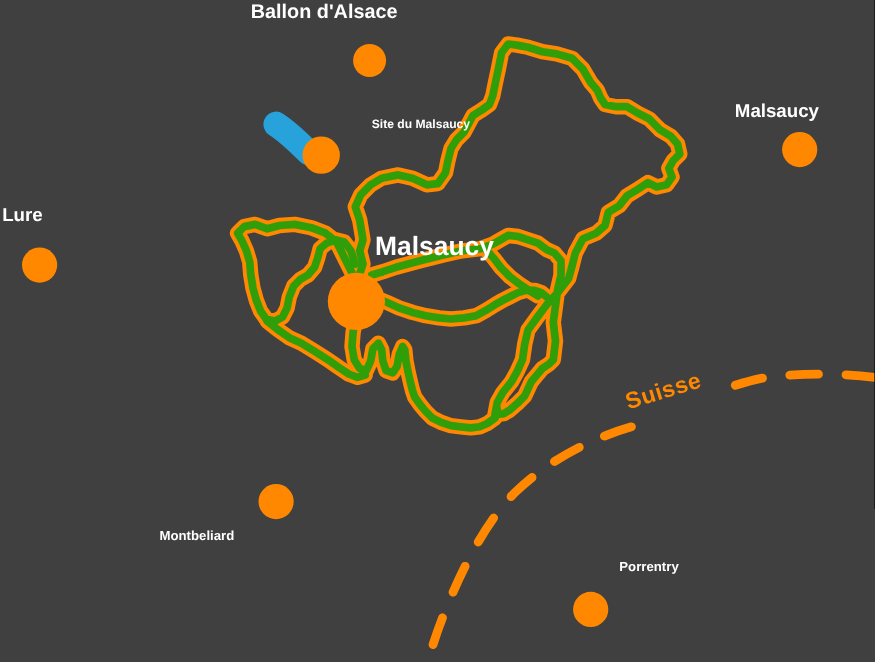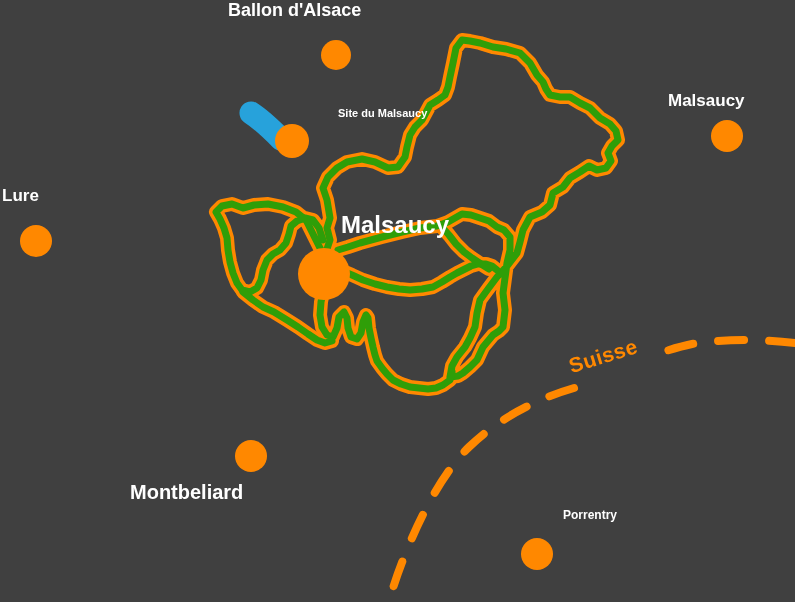--- a/index.html
+++ b/index.html
@@ -69,18 +69,18 @@
         <circle cx="537" cy="554" r="16" fill="#FF8800"></circle>
       </g>
   </svg>
 
   <div id="labels">
       <div class="city-label" style="left: 228px; top: 1px; font-size: 18px; color: rgb(255, 255, 255);">Ballon d'Alsace</div>
       <div class="city-label" style="left: 312px; top: 107px; font-size: 11px; color: rgb(255, 255, 255); margin-left: 26px;">Site du Malsaucy</div>
       <div class="city-label" style="left: 668px; top: 92px; font-size: 17px; color: rgb(255, 255, 255);">Malsaucy</div>
       <div class="city-label" style="left: 2px; top: 187px; font-size: 17px; color: rgb(255, 255, 255);">Lure</div>
       <div class="city-label" style="left: 341px; top: 212px; font-size: 24px; color: rgb(255, 255, 255);">Malsaucy</div>
-      <div class="city-label" style="left: 130px; top: 481px; font-size: 20px; color: rgb(255, 255, 255);">Montbeliard</div>
+      <div class="city-label" style="left: 145px; top: 481px; font-size: 12px; color: rgb(255, 255, 255);">Montbeliard</div>
       <div class="city-label" style="left: 563px; top: 509px; font-size: 12px; color: rgb(255, 255, 255);">Porrentry</div>
     </div>
 
   <div id="suisse-label" style="color: rgb(255, 136, 0);">Suisse</div>
 </div>
 
 </body></html>

